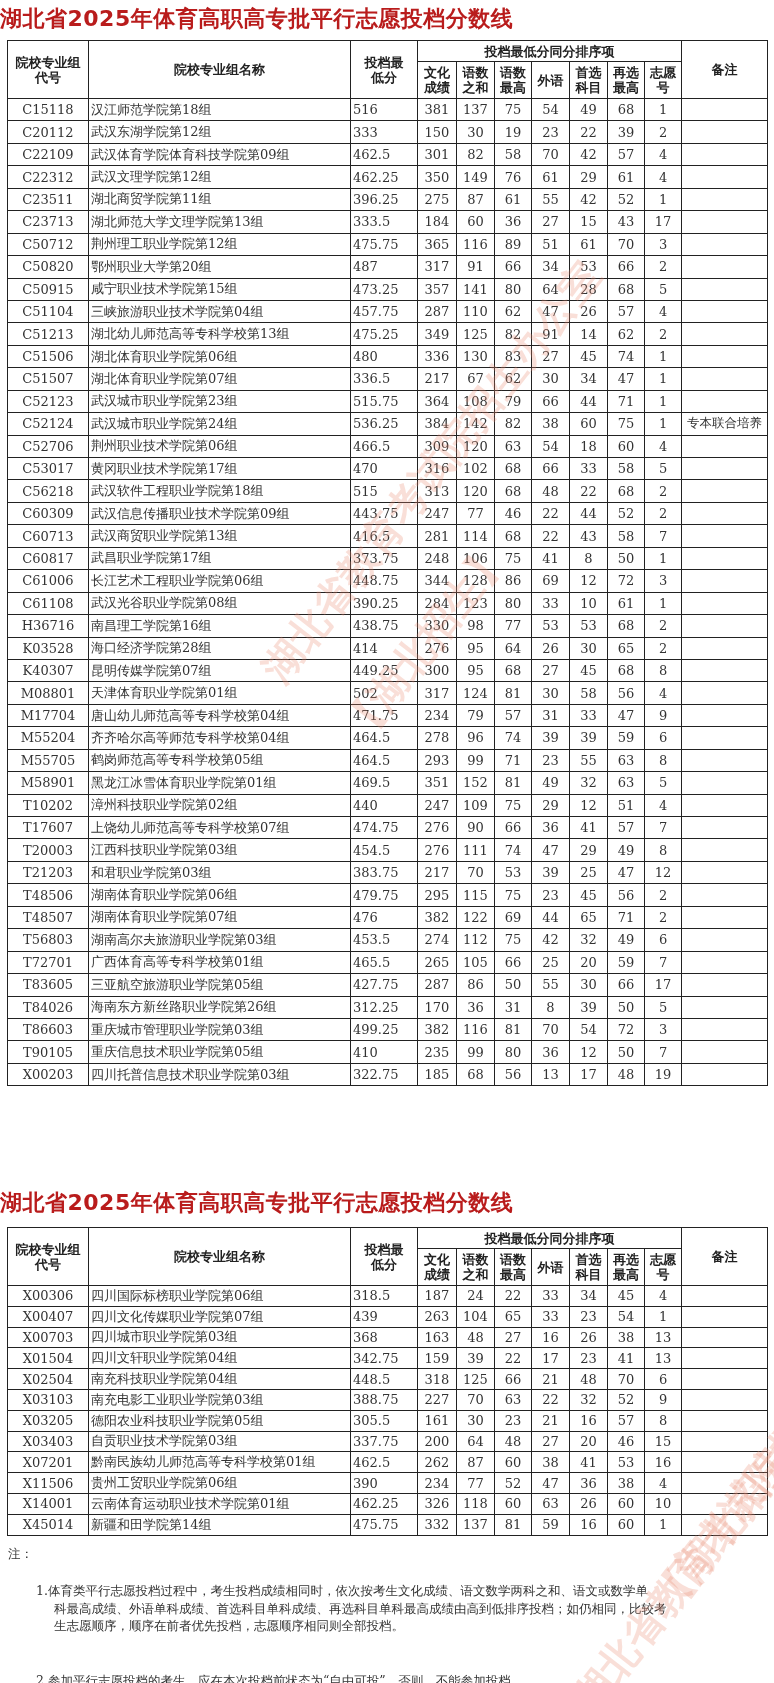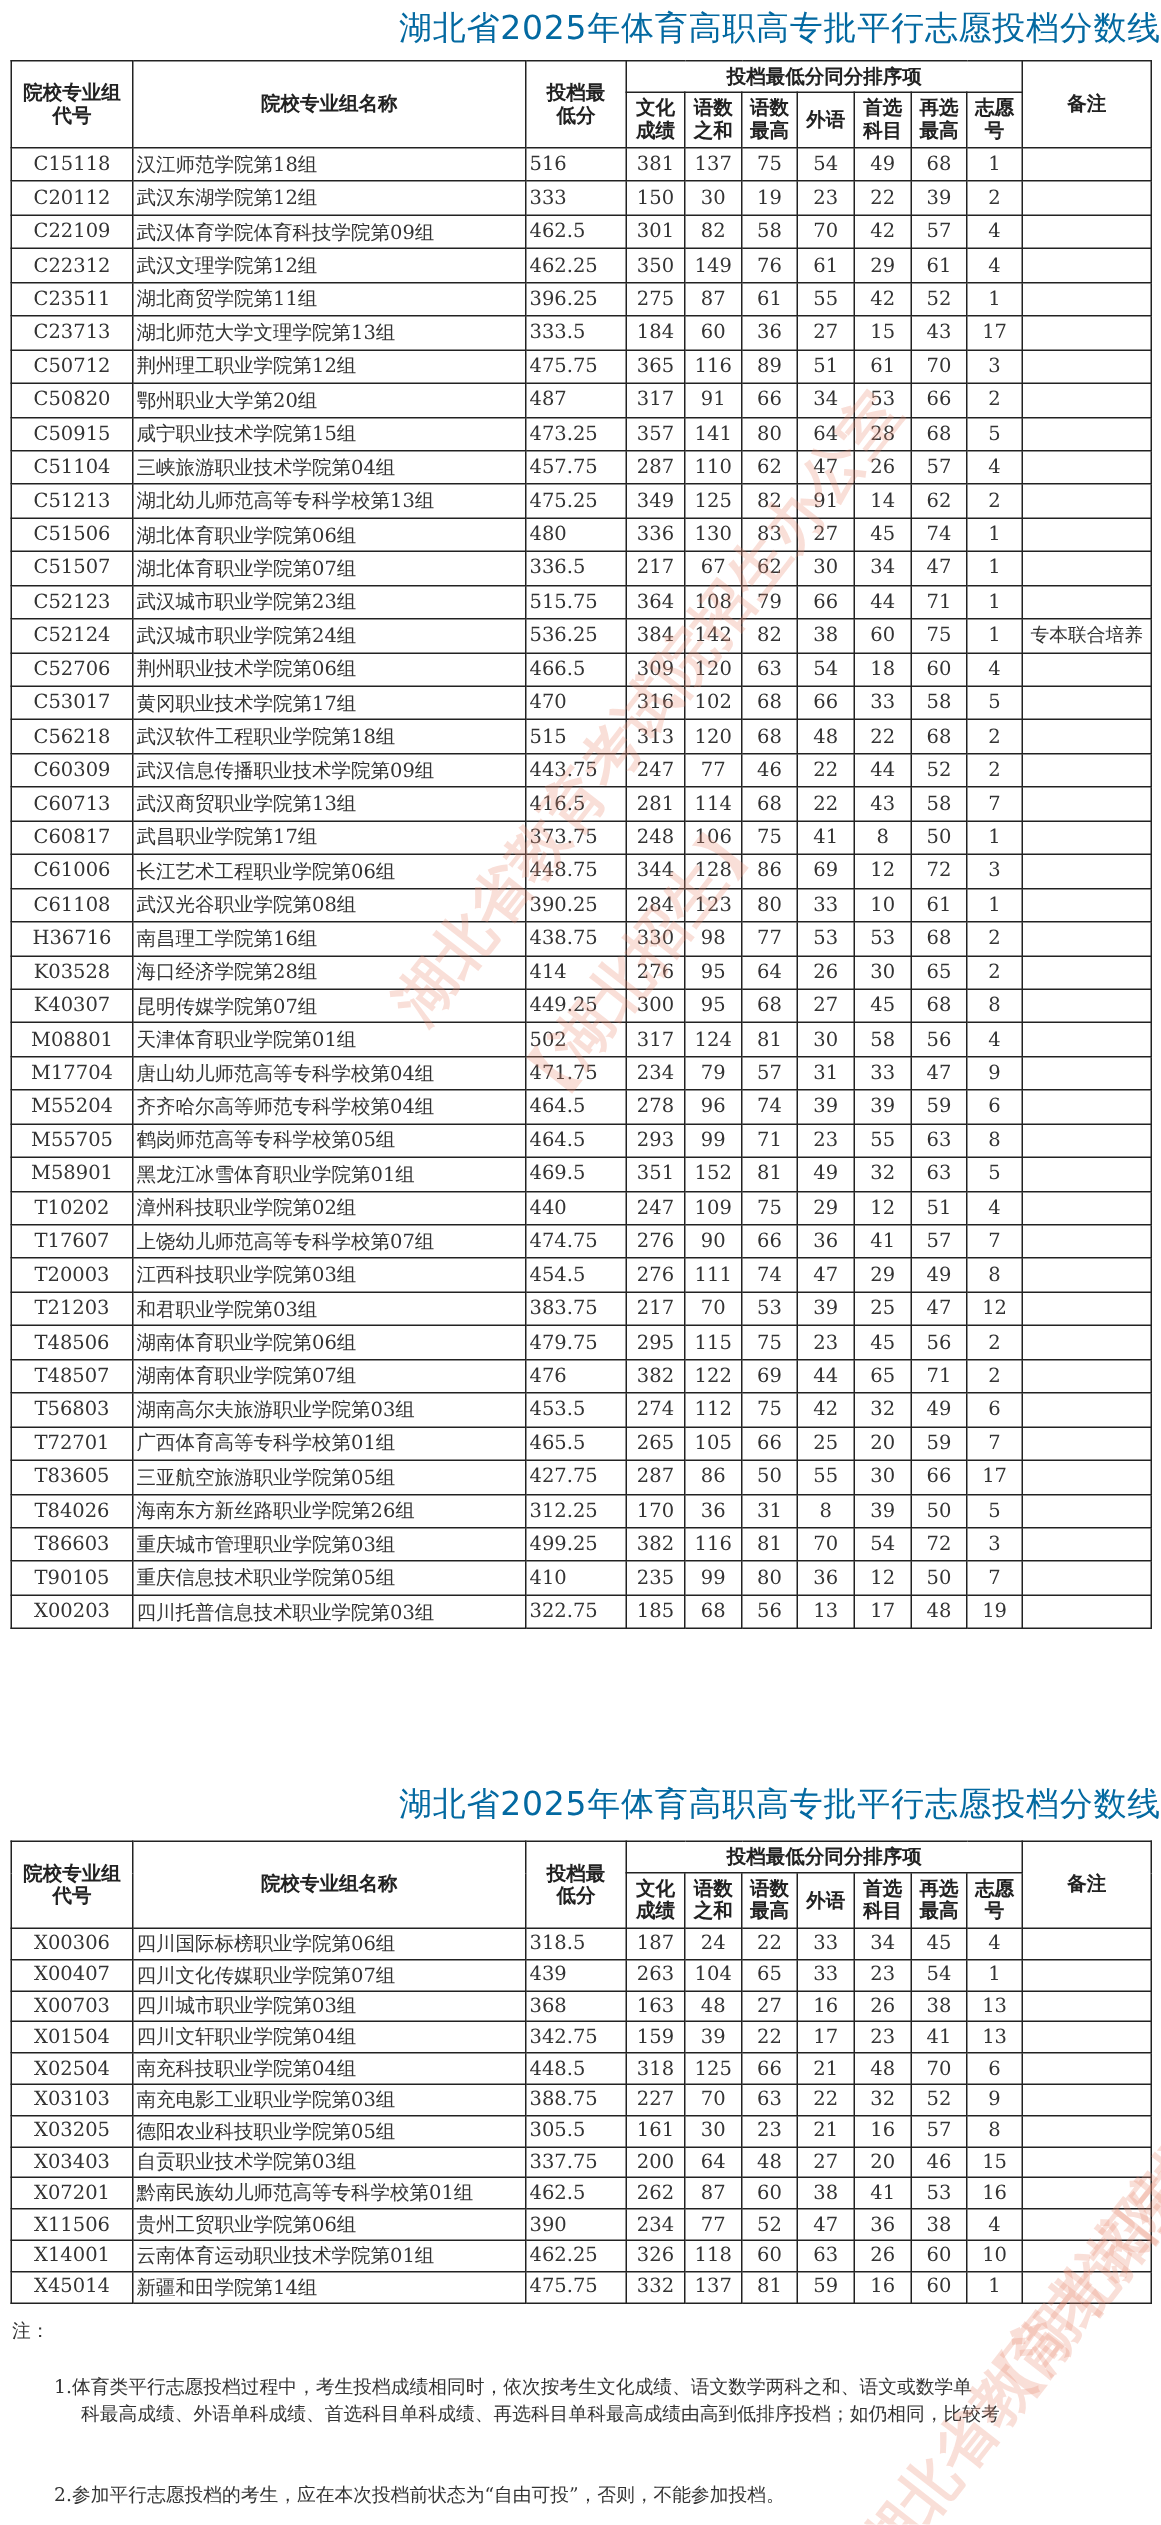--- a/index.html
+++ b/index.html
@@ -1,17 +1,17 @@
 <!DOCTYPE html>
 <html><head>
 <meta charset="utf-8">
 <style>
   html,body{margin:0;padding:0;background:#ffffff;}
   body{width:774px;height:1683px;position:relative;overflow:hidden;font-family:"DejaVu Serif","Liberation Serif",serif;color:#222;}
-  .title{position:absolute;left:0;width:774px;text-align:right;font-family:"DejaVu Sans","Liberation Sans",sans-serif;font-weight:normal;font-size:22px;color:#0369a1;letter-spacing:0.5px;}
+  .title{position:absolute;left:0;width:774px;text-align:left;font-family:"DejaVu Sans","Liberation Sans",sans-serif;font-weight:bold;font-size:22px;color:#b91c1c;letter-spacing:0.5px;}
   table.score{position:absolute;left:7px;width:760px;border-collapse:collapse;table-layout:fixed;}
   table.score td, table.score th{border:1.5px solid #222;padding:0;font-size:13px;overflow:hidden;white-space:nowrap;}
   table.score th{font-family:"DejaVu Sans","Liberation Sans",sans-serif;font-weight:bold;font-size:13px;line-height:15px;text-align:center;color:#222;}
   table.score td{text-align:center;color:#333;}
   table.score td.name, table.score td.score{text-align:left;padding-left:2px;}
   table.score td.note{font-size:12.5px;text-align:center;}
   .t1 tr.row{height:22.45px;}
   .t2 tr.row{height:20.8px;}
   .notes{position:absolute;left:8px;top:1545px;width:760px;font-size:12.5px;line-height:17.5px;color:#333;}
   .notes .lead{position:absolute;left:0;top:0;}
@@ -860,20 +860,21 @@
         <td class="note"></td>
       </tr>
     </tbody>
 </table>
 
 <div class="notes">
   <span class="lead">注：</span>
   <div class="notes-body">
       <div class="item" style="padding-left: 28px;">1.体育类平行志愿投档过程中，考生投档成绩相同时，依次按考生文化成绩、语文数学两科之和、语文或数学单</div>
       <div class="cont">科最高成绩、外语单科成绩、首选科目单科成绩、再选科目单科最高成绩由高到低排序投档；如仍相同，比较考</div>
+      <div class="cont">生志愿顺序，顺序在前者优先投档，志愿顺序相同则全部投档。</div>
       <div class="item">2.参加平行志愿投档的考生，应在本次投档前状态为“自由可投”，否则，不能参加投档。</div>
       <div class="item">4.“投档最低分”为空，表示该院校专业组无投档考生。</div>
     </div>
 </div>
 
 <div class="wm" style="left:250px;top:660px;font-size:40px;transform:rotate(-52deg);">湖北省教育考试院招生办公室</div>
 <div class="wm" style="left:330px;top:720px;font-size:40px;transform:rotate(-52deg);">【湖北招生】</div>
 <div class="wm" style="left:560px;top:1690px;font-size:40px;transform:rotate(-52deg);">湖北省教育考试院招生办公室</div>
 <div class="wm" style="left:640px;top:1590px;font-size:40px;transform:rotate(-52deg);">【湖北招生】</div>
 

